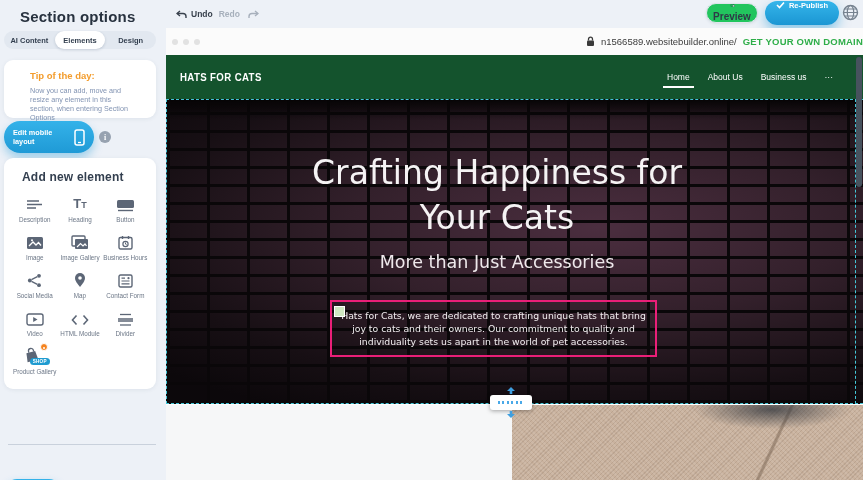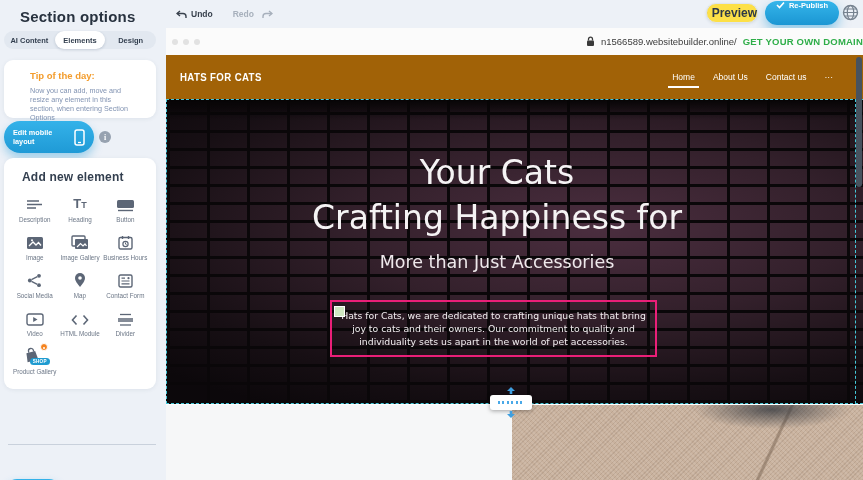--- a/index.html
+++ b/index.html
@@ -4,23 +4,23 @@
 <style>
   * { margin:0; padding:0; box-sizing:border-box; }
   html,body { width:863px; height:480px; }
   body { font-family:"Liberation Sans", sans-serif; background:#edf1f7; overflow:hidden; }
   #app { position:relative; width:863px; height:480px; background:#edf1f7; }
 
   
   .page-title { position:absolute; left:20px; top:8px; font-size:15px; font-weight:bold; color:#28323f; letter-spacing:.2px; }
   .undo-redo { position:absolute; left:176px; top:9px; display:flex; align-items:center; gap:6px; font-size:8.5px; font-weight:bold; }
   .undo-btn { display:flex; align-items:center; gap:4px; color:#39424e; cursor:pointer; }
-  .redo-btn { display:flex; align-items:center; gap:8px; color:#a7b0bc; margin-left:14px; cursor:pointer; }
-  .preview-btn { position:absolute; left:706px; top:3px; width:52px; height:20px; background:#fde047; border:1px solid #dfe5ec; border-radius:11px;
-    display:flex; align-items:center; justify-content:center; gap:4px; font-size:12px; font-weight:bold; color:#2e3947; box-shadow:0 1px 3px rgba(50,70,100,.12); cursor:pointer; }
+  .redo-btn { display:flex; align-items:center; gap:8px; color:#a7b0bc; cursor:pointer; }
+  .preview-btn { position:absolute; left:706px; top:3px; width:52px; height:20px; background:#22c55e; border:1px solid #dfe5ec; border-radius:11px;
+    display:flex; align-items:center; justify-content:center; gap:4px; font-size:10px; font-weight:bold; color:#2e3947; box-shadow:0 1px 3px rgba(50,70,100,.12); cursor:pointer;flex-direction:column; }
   .republish-btn { position:absolute; left:765px; top:1px; width:74px; height:24px; border-radius:13px;
     background:linear-gradient(180deg,#35b5ea,#1b96d3); box-shadow:0 5px 12px rgba(35,155,215,.5);
     display:flex; align-items:flex-start; justify-content:center; gap:4px; font-size:7.5px; font-weight:bold; color:#fff; cursor:pointer; }
   .globe-btn { position:absolute; left:842px; top:4px; width:17px; height:17px; cursor:pointer; }
 
   
   .seg { position:absolute; left:4px; top:31px; width:152px; height:18px; background:#e2e8f0; border-radius:11px; display:flex; }
   .seg-item { flex:1; display:flex; align-items:center; justify-content:center; font-size:7.5px; font-weight:bold; color:#333f4f; border-radius:11px; cursor:pointer; }
   .seg-item.active { background:#fff; box-shadow:0 1px 3px rgba(40,60,90,.2); }
 
@@ -54,21 +54,21 @@
 
   
   .preview { position:absolute; left:166px; top:28px; width:697px; height:452px; background:#fff; }
   .chrome { position:absolute; left:0; top:0; width:697px; height:27px; background:#fbfbfb; display:flex; align-items:center;justify-content:space-between; }
   .win-dots { display:flex; gap:5px; margin-left:6px; }
   .win-dots span { width:6px; height:6px; border-radius:50%; background:#e2e2e2; }
   .addr { display:flex; align-items:center; gap:6px; margin-left:14px; }
   .url-text { font-size:9.5px; color:#3c3c3c; }
   .domain-link { font-size:9.5px; font-weight:bold; color:#2fae49; letter-spacing:.2px; cursor:pointer; }
 
-  .site-header { position:absolute; left:0; top:27px; width:697px; height:44px; background:#a16207; display:flex; align-items:center; }
+  .site-header { position:absolute; left:0; top:27px; width:697px; height:44px; background:#14532d; display:flex; align-items:center; }
   .site-logo { margin-left:14px; color:#fff; font-size:10.5px; font-weight:bold; letter-spacing:.4px; transform:scaleX(.92); transform-origin:left; }
   .site-nav { position:absolute; right:30px; top:0; height:44px; display:flex; align-items:center; gap:18px; }
   .nav-item { color:#fff; font-size:8.5px; position:relative; cursor:pointer; padding:4px 0; }
   .nav-item.active::after { content:""; position:absolute; left:-4px; right:-4px; bottom:-2px; height:2px; background:#fff; }
 
   .hero { position:absolute; left:0; top:71px; width:697px; height:305px;
     background-color:#120d11;
     background-image:
       linear-gradient(180deg, rgba(6,4,5,.95) 0px, rgba(6,4,5,0) 20px),
       repeating-linear-gradient(90deg, #0a0709 0 3px, transparent 3px 40px),
@@ -327,29 +327,29 @@
         <span class="url-text">n1566589.websitebuilder.online/</span>
         <span class="domain-link">GET YOUR OWN DOMAIN</span>
       </div>
     </div>
 
     <div class="site-header">
       <div class="site-logo">HATS FOR CATS</div>
       <div class="site-nav">
         <span class="nav-item active">Home</span>
         <span class="nav-item">About Us</span>
-        <span class="nav-item">Contact us</span>
+        <span class="nav-item">Business us</span>
         <span class="nav-item">···</span>
       </div>
     </div>
 
     <div class="hero">
       <div class="hero-heading">
+        <div>Crafting Happiness for</div>
         <div>Your Cats</div>
-        <div>Crafting Happiness for</div>
       </div>
       <div class="hero-sub">More than Just Accessories</div>
       <div class="hero-para">
         <span class="para-handle"></span>
         <span>Hats for Cats, we are dedicated to crafting unique hats that bring joy to cats and their owners. Our commitment to quality and individuality sets us apart in the world of pet accessories.</span>
       </div>
     </div>
     <div class="hero-right-dash"></div>
 
     <div class="resize-handle">

